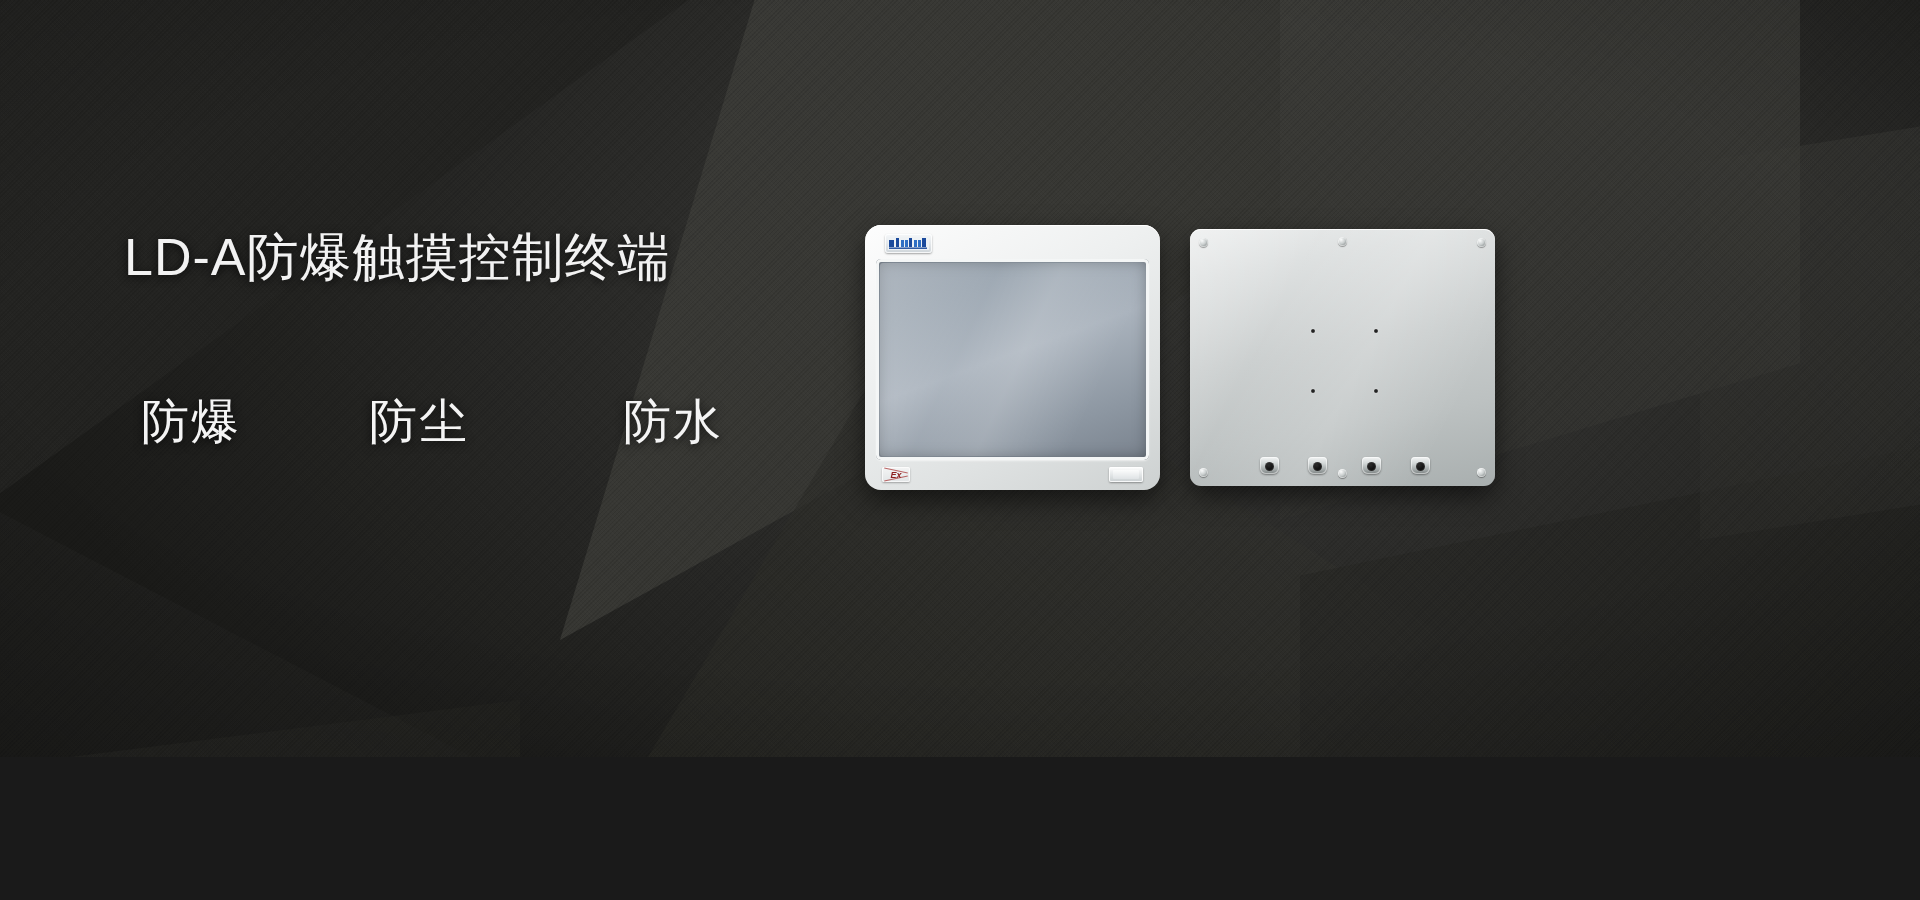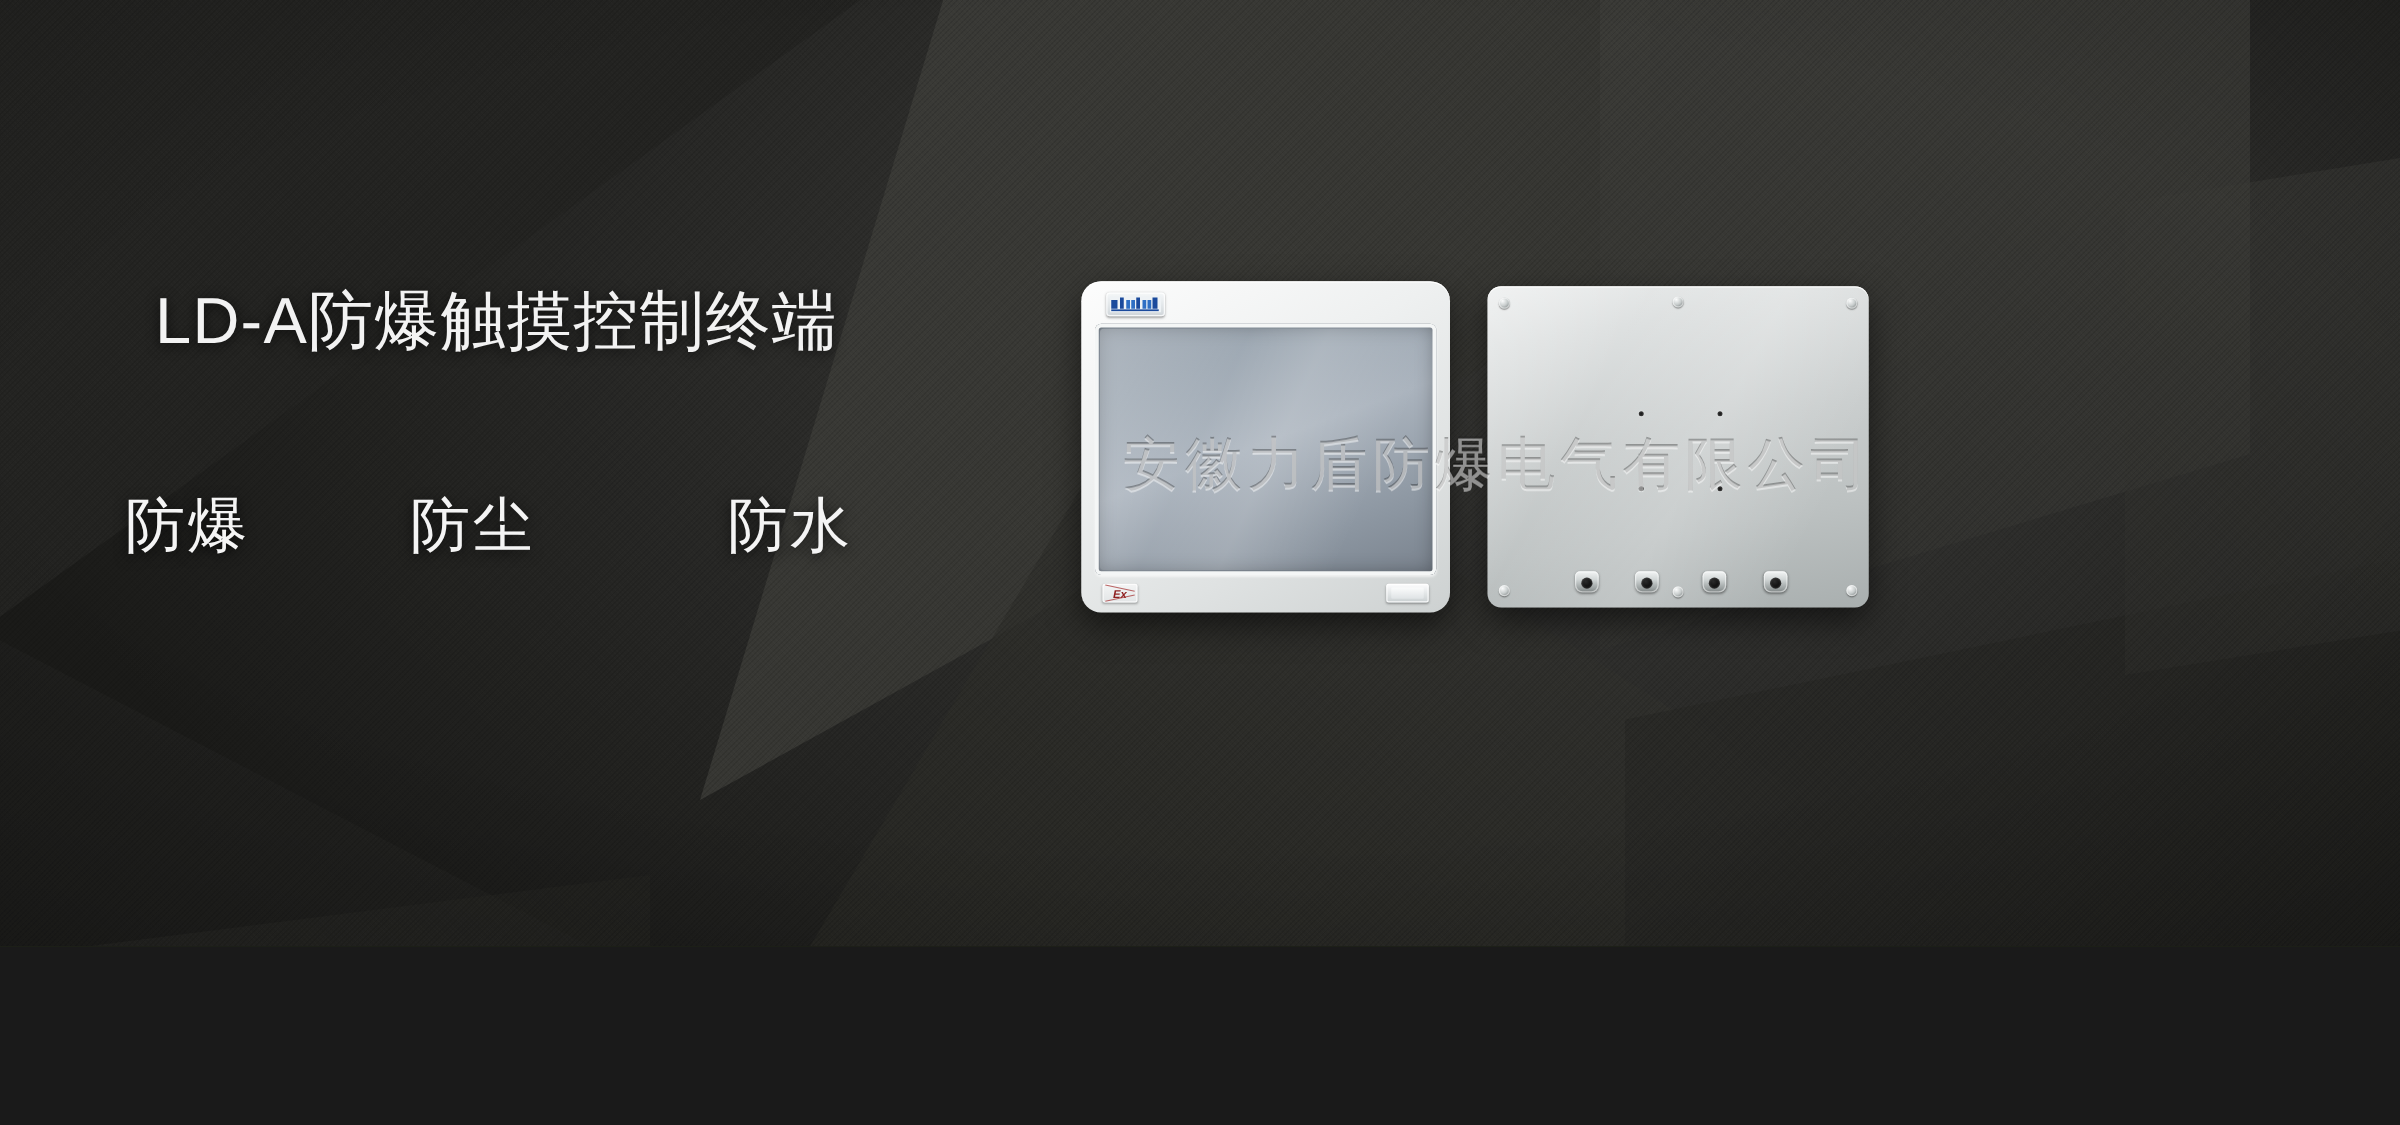--- a/index.html
+++ b/index.html
@@ -93,21 +93,21 @@
   }
   .features{
     position:absolute;left:100px;top:398px;
     display:flex;
     width:690px;
     color:#f4f4f4;
     font-size:48px;line-height:1;
     letter-spacing:2px;
     text-shadow:0 2px 10px rgba(0,0,0,.75);
   }
-  .feature{width:33.33%;text-align:left;}
+  .feature{width:33.33%;text-align:left;margin-left:41px;}
   .feature:nth-child(2){padding-left:20px;}
   .feature:nth-child(3){padding-left:46px;}
 
   
   .product-stage{position:absolute;left:855px;top:215px;width:1010px;height:300px;font-style:italic;}
 
   
   .front-unit{
     position:absolute;left:10px;top:10px;width:295px;height:265px;
     border-radius:16px;
@@ -293,15 +293,14 @@
           <div class="body"></div>
           <div class="hole"></div>
         </div>
       <div class="gland g4">
           <div class="body"></div>
           <div class="hole"></div>
         </div>
     </div>
   </div>
 
-  <div class="emboss">安徽力盾防爆电气有限公司</div>
 
 </div>
 
 </body></html>

